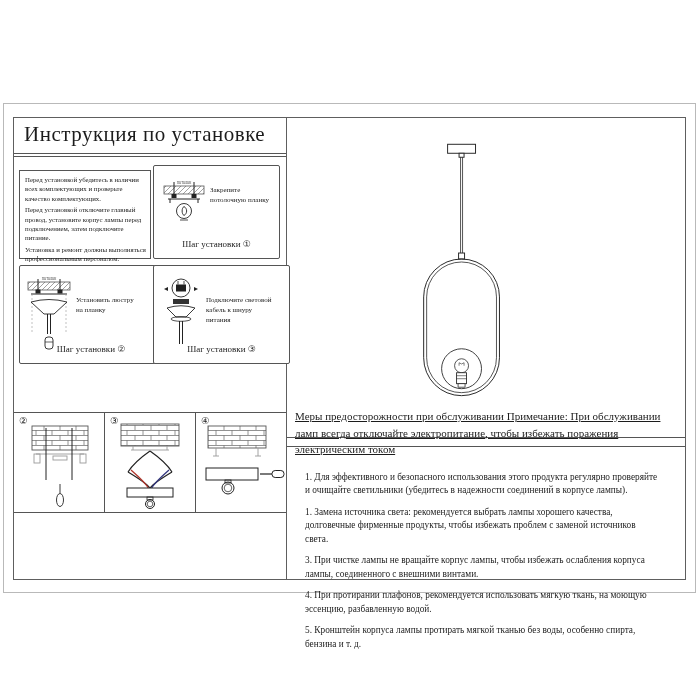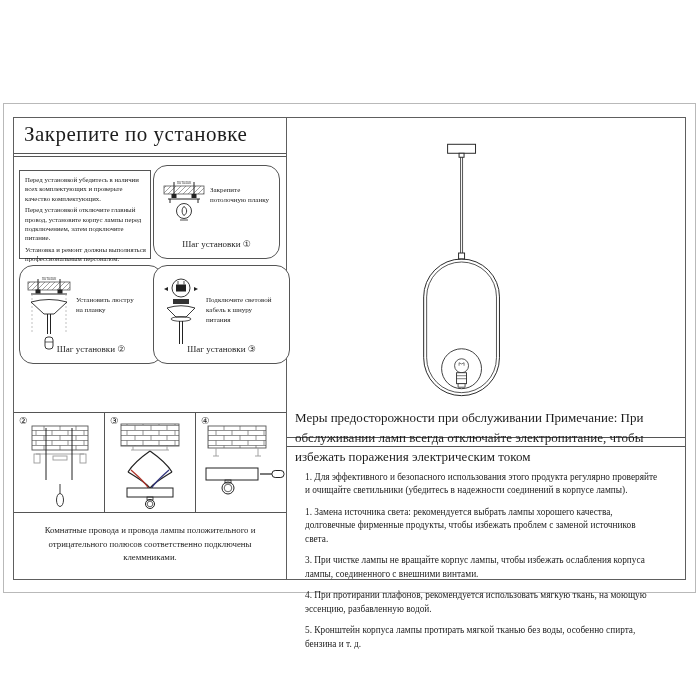--- a/index.html
+++ b/index.html
@@ -10,21 +10,21 @@
   .left-panel{position:absolute;left:0;top:0;width:272px;height:100%;border-right:1px solid #5e5e5e;}
   .right-panel{position:absolute;left:273px;top:0;right:0;bottom:0;}
 
   .title-sec{height:31px;border-bottom:1px solid #555;padding:4px 0 0 10px;font-size:21px;letter-spacing:.5px;}
   .title-rule{height:2px;border-bottom:1px solid #555;}
 
   .intro-box{position:absolute;left:5px;top:52px;width:121px;height:83px;border:1px solid #555;
              padding:4px 4px 0 5px;font-size:6.8px;line-height:1.38;}
   .intro-box p{margin:0 0 2px 0;}
 
-  .step-box{position:absolute;border:1px solid #555;border-radius:14px;background:#fff;}
+  .step-box{position:absolute;border:1px solid #555;border-radius:2px;background:#fff;}
   #step1{left:139px;top:47px;width:125px;height:92px;}
   #step2{left:5px;top:147px;width:122px;height:97px;padding-left:20px;}
   #step3{left:139px;top:147px;width:125px;height:97px;padding-left:10px;}
   .step-label{position:absolute;font-size:7px;line-height:1.4;}
   #step1 .step-label{left:56px;top:20px;width:64px;}
   #step2 .step-label{left:56px;top:30px;width:62px;}
   #step3 .step-label{left:52px;top:30px;width:70px;}
   .step-caption{position:absolute;bottom:9px;left:0;width:100%;text-align:center;font-size:9px;}
   .step-icon{position:absolute;}
   #step1 .step-icon{left:8px;top:14px;}
@@ -36,21 +36,21 @@
   .diag-col{flex:1;position:relative;border-right:1px solid #555;}
   .diag-col:last-child{border-right:none;}
   .diag-num{position:absolute;left:5px;top:2px;font-size:9.5px;}
   .diag-col svg{display:block;margin:7px auto 0 auto;}
 
   .bottom-note{position:absolute;left:0;top:396px;width:100%;box-sizing:border-box;
                padding:10px 15px 0 15px;text-align:center;font-size:8.8px;line-height:1.55;}
 
   .lamp-area{position:absolute;left:0;top:0;width:100%;height:285px;}
   .precaution{position:absolute;left:0;top:285px;width:100%;height:35px;box-sizing:border-box;
-              border-bottom:1px solid #555;padding:5px 12px 0 8px;font-size:13px;line-height:1.5;}
+              border-bottom:1px solid #555;padding:5px 12px 0 8px;font-size:11px;line-height:1.5;text-decoration:underline;}
   .gap-band{position:absolute;left:0;top:320px;width:100%;height:8px;border-bottom:1px solid #555;}
   .maintenance{position:absolute;left:0;top:328px;bottom:0;width:100%;box-sizing:border-box;
                padding:17px 16px 0 10px;font-size:9.3px;line-height:1.45;}
   .maintenance p{margin:8px;}
 
   svg{overflow:visible;}
 </style>
 </head>
 <body>
 
@@ -63,21 +63,21 @@
       <path d="M0,5 L5,0" stroke="#8a8a8a" stroke-width="0.8"></path>
     </pattern>
   </defs>
 </svg>
 
 <div id="canvas">
   <div class="page">
     <div class="inner">
 
       <div class="left-panel">
-        <div class="title-sec">Закрепите по установке</div>
+        <div class="title-sec">Инструкция по установке</div>
         <div class="title-rule"></div>
 
         <div class="intro-box">
           <p>Перед установкой убедитесь в наличии всех комплектующих и проверьте качество комплектующих.</p>
           <p>Перед установкой отключите главный провод, установите корпус лампы перед подключением, затем подключите питание.</p>
           <p>Установка и ремонт должны выполняться профессиональным персоналом.</p>
         </div>
 
         <div class="step-box" id="step1">
           <svg class="step-icon" width="46" height="48" viewBox="0 0 46 48">
@@ -189,21 +189,20 @@
               <rect x="10" y="48" width="52" height="12" fill="#fff" stroke="#222" stroke-width="1"></rect>
               <rect x="29" y="60" width="6" height="3" fill="none" stroke="#222" stroke-width="0.8"></rect>
               <circle cx="32" cy="68" r="6" fill="none" stroke="#222" stroke-width="1"></circle>
               <circle cx="32" cy="68" r="3.8" fill="none" stroke="#222" stroke-width="0.7"></circle>
               <line x1="64" y1="54" x2="76" y2="54" stroke="#222" stroke-width="1.2"></line>
               <rect x="76" y="50.5" width="12" height="7" rx="3.2" fill="none" stroke="#222" stroke-width="1"></rect>
             </svg>
           </div>
         </div>
 
-        <div class="bottom-note">Комнатные провода и провода лампы положительного и отрицательного полюсов соответственно подключены клеммниками.</div>
       </div>
 
       <div class="right-panel">
         <div class="lamp-area">
           <svg width="399" height="285" viewBox="0 0 400 285">
             <g fill="#fff" stroke="#2a2a2a" stroke-width="1">
               <rect x="161" y="26" width="28" height="9"></rect>
               <rect x="172.5" y="35" width="5" height="4"></rect>
             </g>
             <line x1="174" y1="39" x2="174" y2="135" stroke="#2a2a2a" stroke-width="0.8"></line>

